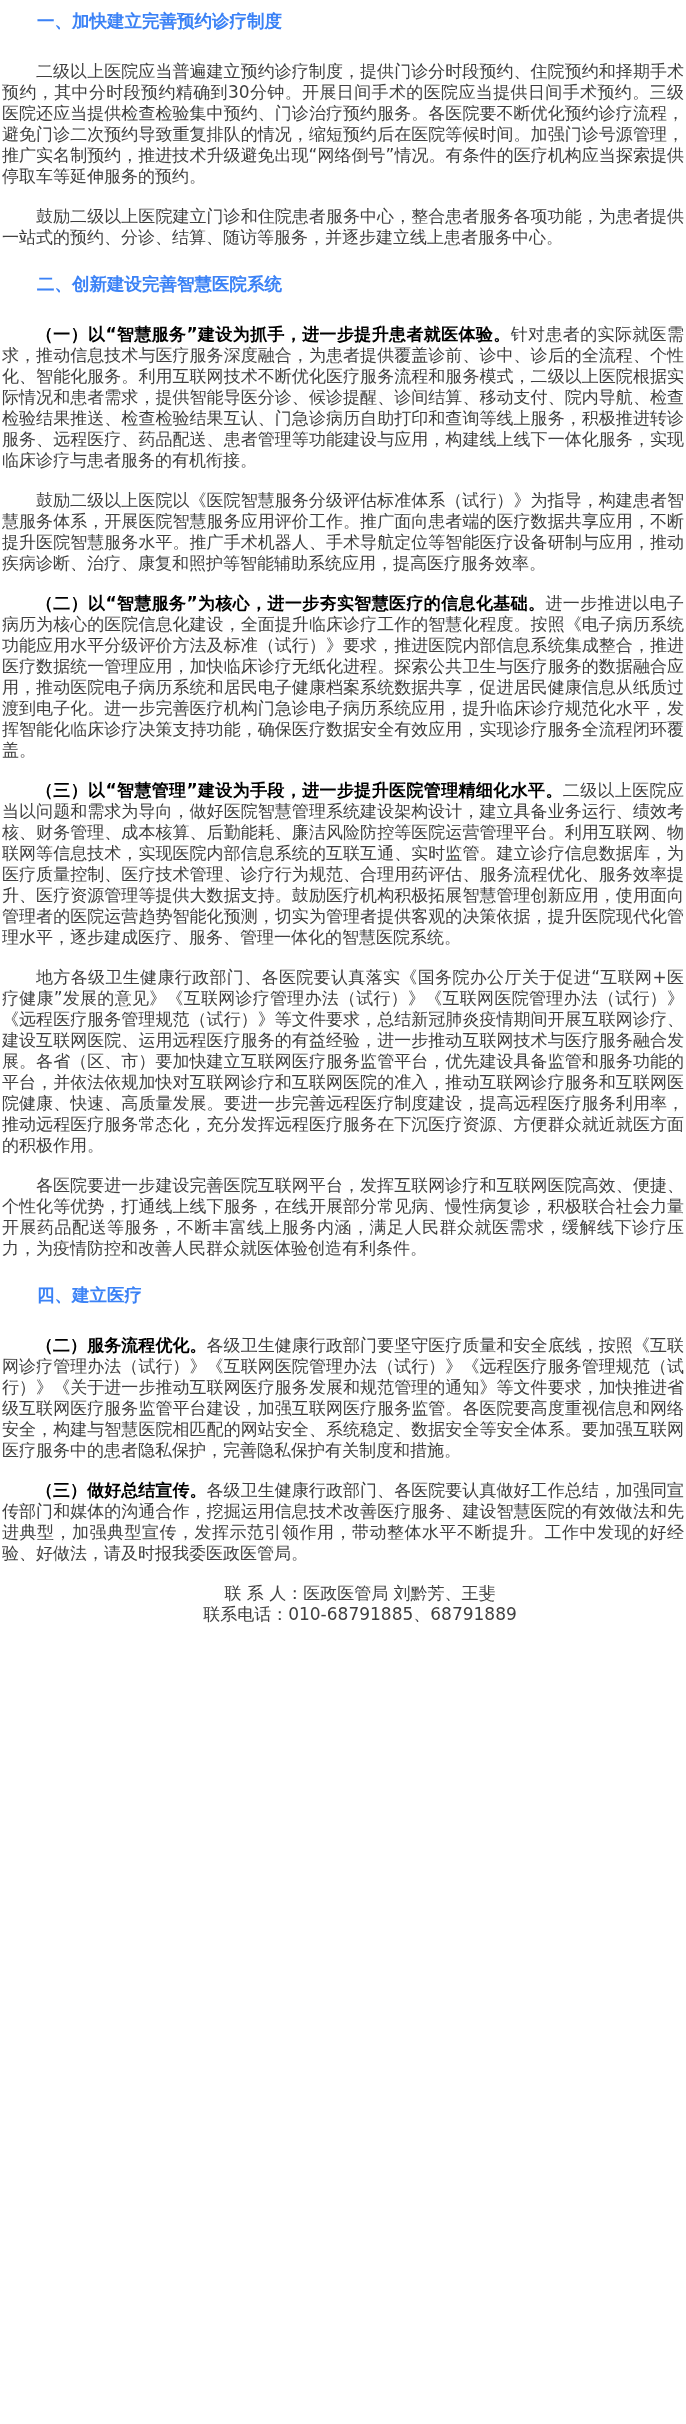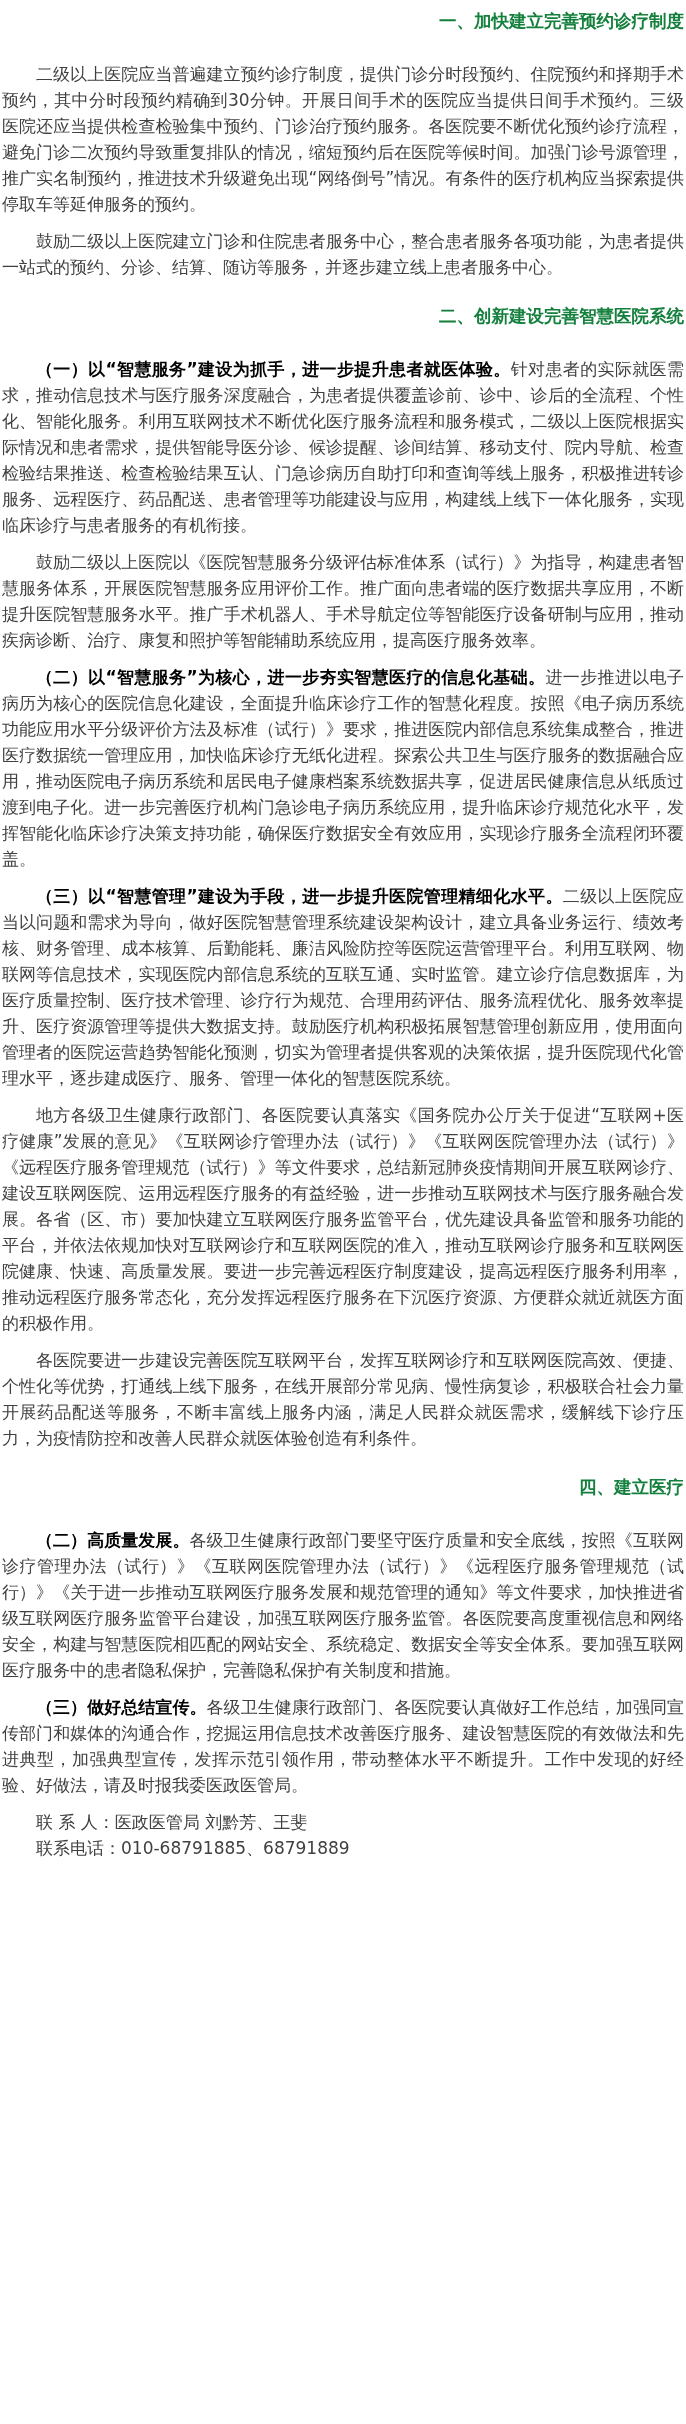--- a/index.html
+++ b/index.html
@@ -12,41 +12,40 @@
     box-sizing: border-box;
     padding: 7px 2px 6px 2px;
     font-family: "DejaVu Sans", sans-serif;
     color: #404040;
     background: #ffffff;
   }
   .doc h3 {
     font-size: 17.5px;
     line-height: 28px;
     font-weight: bold;
-    color: #15803d;
+    color: #3b82f6;
     margin: 22px 0 26px 0;
     text-indent: 2em;
-    text-align: right;
   }
   .doc h3:first-child {
     margin-top: 0;
   }
   .doc p, .contact {
     font-size: 17px;
-    line-height: 26px;
-    margin: 11px 0 0 0;
+    line-height: 21px;
+    margin: 19px 0 0 0;
     text-indent: 2em;
     text-align: justify;
   }
   .doc p b {
     font-weight: bold;
     color: #000000;
   }
   .contact {
-    text-align: left;
+    text-align: center;
   }
   .contact.phone {
     margin-top: 0;
   }
 </style>
 </head>
 <body>
 
 <div class="page">
   <div class="doc">
@@ -54,18 +53,18 @@
       <p>二级以上医院应当普遍建立预约诊疗制度，提供门诊分时段预约、住院预约和择期手术预约，其中分时段预约精确到30分钟。开展日间手术的医院应当提供日间手术预约。三级医院还应当提供检查检验集中预约、门诊治疗预约服务。各医院要不断优化预约诊疗流程，避免门诊二次预约导致重复排队的情况，缩短预约后在医院等候时间。加强门诊号源管理，推广实名制预约，推进技术升级避免出现“网络倒号”情况。有条件的医疗机构应当探索提供停取车等延伸服务的预约。</p>
       <p>鼓励二级以上医院建立门诊和住院患者服务中心，整合患者服务各项功能，为患者提供一站式的预约、分诊、结算、随访等服务，并逐步建立线上患者服务中心。</p>
       <h3>二、创新建设完善智慧医院系统</h3>
       <p><b>（一）以“智慧服务”建设为抓手，进一步提升患者就医体验。</b>针对患者的实际就医需求，推动信息技术与医疗服务深度融合，为患者提供覆盖诊前、诊中、诊后的全流程、个性化、智能化服务。利用互联网技术不断优化医疗服务流程和服务模式，二级以上医院根据实际情况和患者需求，提供智能导医分诊、候诊提醒、诊间结算、移动支付、院内导航、检查检验结果推送、检查检验结果互认、门急诊病历自助打印和查询等线上服务，积极推进转诊服务、远程医疗、药品配送、患者管理等功能建设与应用，构建线上线下一体化服务，实现临床诊疗与患者服务的有机衔接。</p>
       <p>鼓励二级以上医院以《医院智慧服务分级评估标准体系（试行）》为指导，构建患者智慧服务体系，开展医院智慧服务应用评价工作。推广面向患者端的医疗数据共享应用，不断提升医院智慧服务水平。推广手术机器人、手术导航定位等智能医疗设备研制与应用，推动疾病诊断、治疗、康复和照护等智能辅助系统应用，提高医疗服务效率。</p>
       <p><b>（二）以“智慧服务”为核心，进一步夯实智慧医疗的信息化基础。</b>进一步推进以电子病历为核心的医院信息化建设，全面提升临床诊疗工作的智慧化程度。按照《电子病历系统功能应用水平分级评价方法及标准（试行）》要求，推进医院内部信息系统集成整合，推进医疗数据统一管理应用，加快临床诊疗无纸化进程。探索公共卫生与医疗服务的数据融合应用，推动医院电子病历系统和居民电子健康档案系统数据共享，促进居民健康信息从纸质过渡到电子化。进一步完善医疗机构门急诊电子病历系统应用，提升临床诊疗规范化水平，发挥智能化临床诊疗决策支持功能，确保医疗数据安全有效应用，实现诊疗服务全流程闭环覆盖。</p>
       <p><b>（三）以“智慧管理”建设为手段，进一步提升医院管理精细化水平。</b>二级以上医院应当以问题和需求为导向，做好医院智慧管理系统建设架构设计，建立具备业务运行、绩效考核、财务管理、成本核算、后勤能耗、廉洁风险防控等医院运营管理平台。利用互联网、物联网等信息技术，实现医院内部信息系统的互联互通、实时监管。建立诊疗信息数据库，为医疗质量控制、医疗技术管理、诊疗行为规范、合理用药评估、服务流程优化、服务效率提升、医疗资源管理等提供大数据支持。鼓励医疗机构积极拓展智慧管理创新应用，使用面向管理者的医院运营趋势智能化预测，切实为管理者提供客观的决策依据，提升医院现代化管理水平，逐步建成医疗、服务、管理一体化的智慧医院系统。</p>
       <p>地方各级卫生健康行政部门、各医院要认真落实《国务院办公厅关于促进“互联网+医疗健康”发展的意见》《互联网诊疗管理办法（试行）》《互联网医院管理办法（试行）》《远程医疗服务管理规范（试行）》等文件要求，总结新冠肺炎疫情期间开展互联网诊疗、建设互联网医院、运用远程医疗服务的有益经验，进一步推动互联网技术与医疗服务融合发展。各省（区、市）要加快建立互联网医疗服务监管平台，优先建设具备监管和服务功能的平台，并依法依规加快对互联网诊疗和互联网医院的准入，推动互联网诊疗服务和互联网医院健康、快速、高质量发展。要进一步完善远程医疗制度建设，提高远程医疗服务利用率，推动远程医疗服务常态化，充分发挥远程医疗服务在下沉医疗资源、方便群众就近就医方面的积极作用。</p>
       <p>各医院要进一步建设完善医院互联网平台，发挥互联网诊疗和互联网医院高效、便捷、个性化等优势，打通线上线下服务，在线开展部分常见病、慢性病复诊，积极联合社会力量开展药品配送等服务，不断丰富线上服务内涵，满足人民群众就医需求，缓解线下诊疗压力，为疫情防控和改善人民群众就医体验创造有利条件。</p>
       <h3>四、建立医疗</h3>
-      <p><b>（二）高质量发展。</b>各级卫生健康行政部门要坚守医疗质量和安全底线，按照《互联网诊疗管理办法（试行）》《互联网医院管理办法（试行）》《远程医疗服务管理规范（试行）》《关于进一步推动互联网医疗服务发展和规范管理的通知》等文件要求，加快推进省级互联网医疗服务监管平台建设，加强互联网医疗服务监管。各医院要高度重视信息和网络安全，构建与智慧医院相匹配的网站安全、系统稳定、数据安全等安全体系。要加强互联网医疗服务中的患者隐私保护，完善隐私保护有关制度和措施。</p>
+      <p><b>（二）服务流程优化。</b>各级卫生健康行政部门要坚守医疗质量和安全底线，按照《互联网诊疗管理办法（试行）》《互联网医院管理办法（试行）》《远程医疗服务管理规范（试行）》《关于进一步推动互联网医疗服务发展和规范管理的通知》等文件要求，加快推进省级互联网医疗服务监管平台建设，加强互联网医疗服务监管。各医院要高度重视信息和网络安全，构建与智慧医院相匹配的网站安全、系统稳定、数据安全等安全体系。要加强互联网医疗服务中的患者隐私保护，完善隐私保护有关制度和措施。</p>
       <p><b>（三）做好总结宣传。</b>各级卫生健康行政部门、各医院要认真做好工作总结，加强同宣传部门和媒体的沟通合作，挖掘运用信息技术改善医疗服务、建设智慧医院的有效做法和先进典型，加强典型宣传，发挥示范引领作用，带动整体水平不断提升。工作中发现的好经验、好做法，请及时报我委医政医管局。</p>
     </div>
   <p class="contact">联 系 人：医政医管局 刘黔芳、王斐</p>
   <p class="contact phone">联系电话：010-68791885、68791889</p>
 </div>
 
 </body></html>

